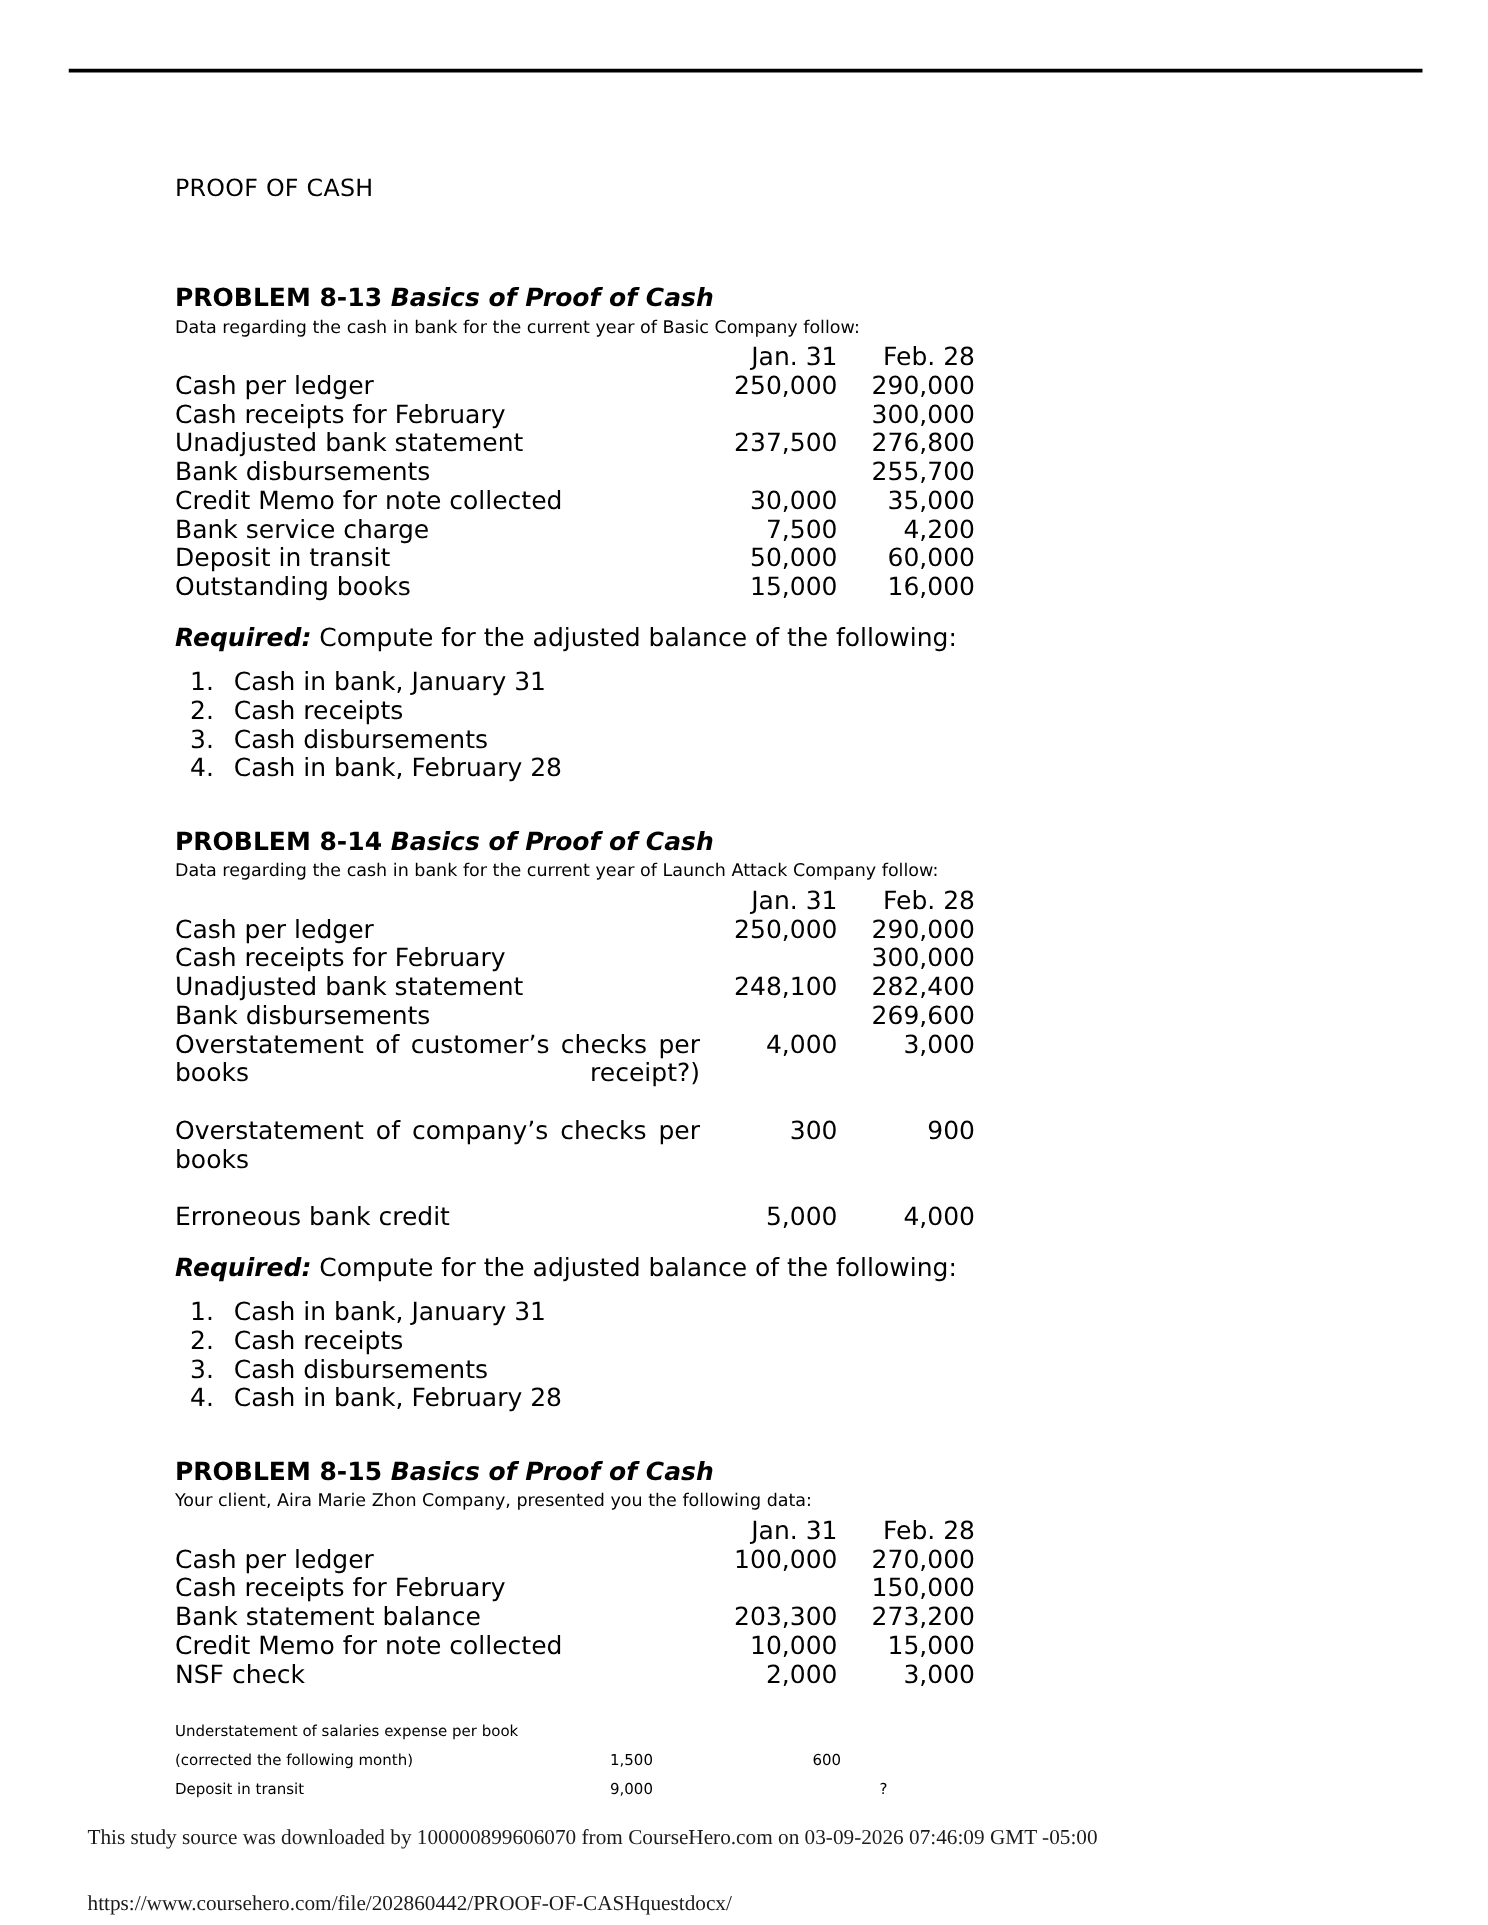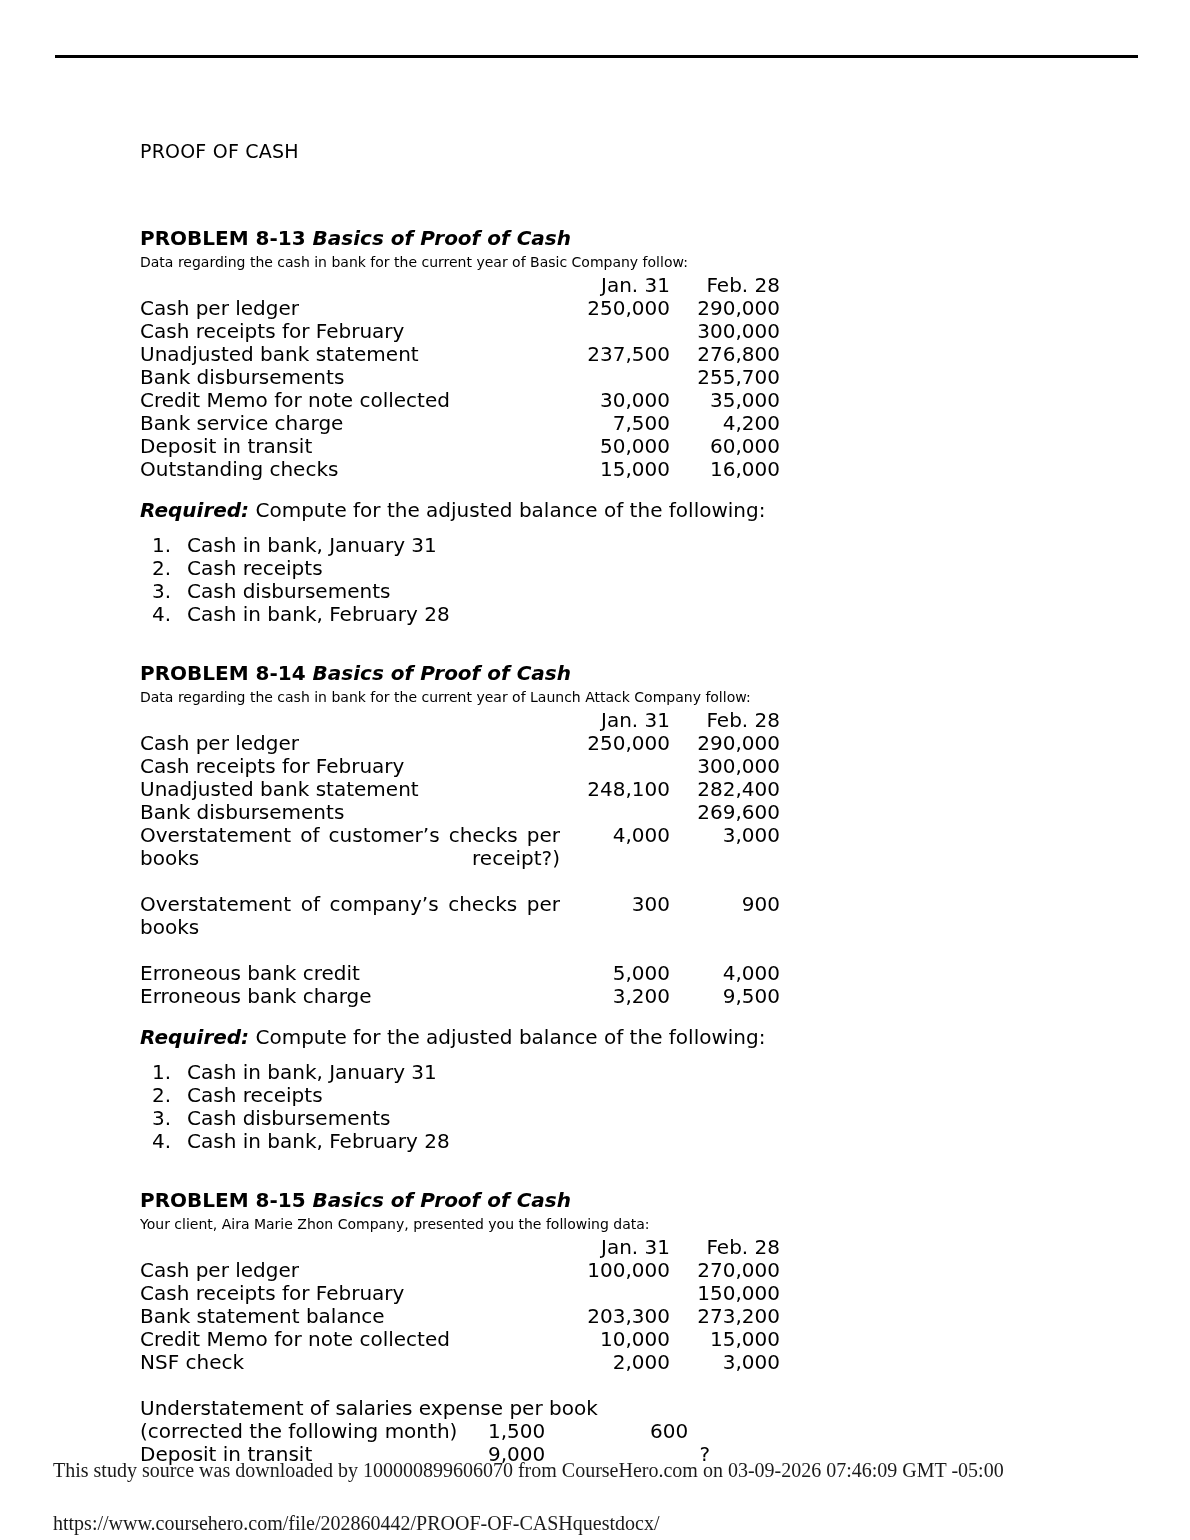--- a/index.html
+++ b/index.html
@@ -144,21 +144,21 @@
     display: inline-block;
     width: 35px;
   }
 
   .gap-between-problems {
     height: 22px;
   }
 
   
   .tab-row {
-    font-size: 20px;
+    font-size: 12px;
     line-height: 23px;
     white-space: nowrap;
     position: relative;
     height: 23px;
   }
   .tab-row .t-label {
     position: absolute;
     left: 0;
     top: 0;
   }
@@ -177,23 +177,23 @@
   .tab-row .t-c2.right {
     text-align: right;
     left: 490px;
     width: 80px;
   }
   .blank-line { height: 23px; }
 
   
   .footer {
     position: absolute;
-    left: 53px;
+    left: 70px;
     font-family: "Liberation Serif", "DejaVu Serif", serif;
-    font-size: 20px;
+    font-size: 17px;
     line-height: 20px;
     white-space: nowrap;
     color: #1a1a1a;
   }
   .footer-download { top: 1460px; }
   .footer-url { top: 1513px; }
 </style>
 </head>
 <body>
 
@@ -250,21 +250,21 @@
               <td class="lbl">Bank service charge</td>
               <td class="num">7,500</td>
               <td class="num">4,200</td>
             </tr>
             <tr>
               <td class="lbl">Deposit in transit</td>
               <td class="num">50,000</td>
               <td class="num">60,000</td>
             </tr>
             <tr>
-              <td class="lbl">Outstanding checks</td>
+              <td class="lbl">Outstanding books</td>
               <td class="num">15,000</td>
               <td class="num">16,000</td>
             </tr>
           </tbody>
         </table>
         <div class="required-block">
           <div class="required-lead"><b>Required:</b> <span>Compute for the adjusted balance of the following:</span></div>
           <ol class="req-list">
             <li><span class="req-num">1.</span><span>Cash in bank, January 31</span></li>
             <li><span class="req-num">2.</span><span>Cash receipts</span></li>
@@ -319,25 +319,20 @@
             <tr>
               <td class="lbl wrap">Overstatement of company’s checks per books</td>
               <td class="num">300</td>
               <td class="num">900</td>
             </tr>
             <tr>
               <td class="lbl">Erroneous bank credit</td>
               <td class="num">5,000</td>
               <td class="num">4,000</td>
             </tr>
-            <tr>
-              <td class="lbl">Erroneous bank charge</td>
-              <td class="num">3,200</td>
-              <td class="num">9,500</td>
-            </tr>
           </tbody>
         </table>
         <div class="required-block">
           <div class="required-lead"><b>Required:</b> <span>Compute for the adjusted balance of the following:</span></div>
           <ol class="req-list">
             <li><span class="req-num">1.</span><span>Cash in bank, January 31</span></li>
             <li><span class="req-num">2.</span><span>Cash receipts</span></li>
             <li><span class="req-num">3.</span><span>Cash disbursements</span></li>
             <li><span class="req-num">4.</span><span>Cash in bank, February 28</span></li>
           </ol>

